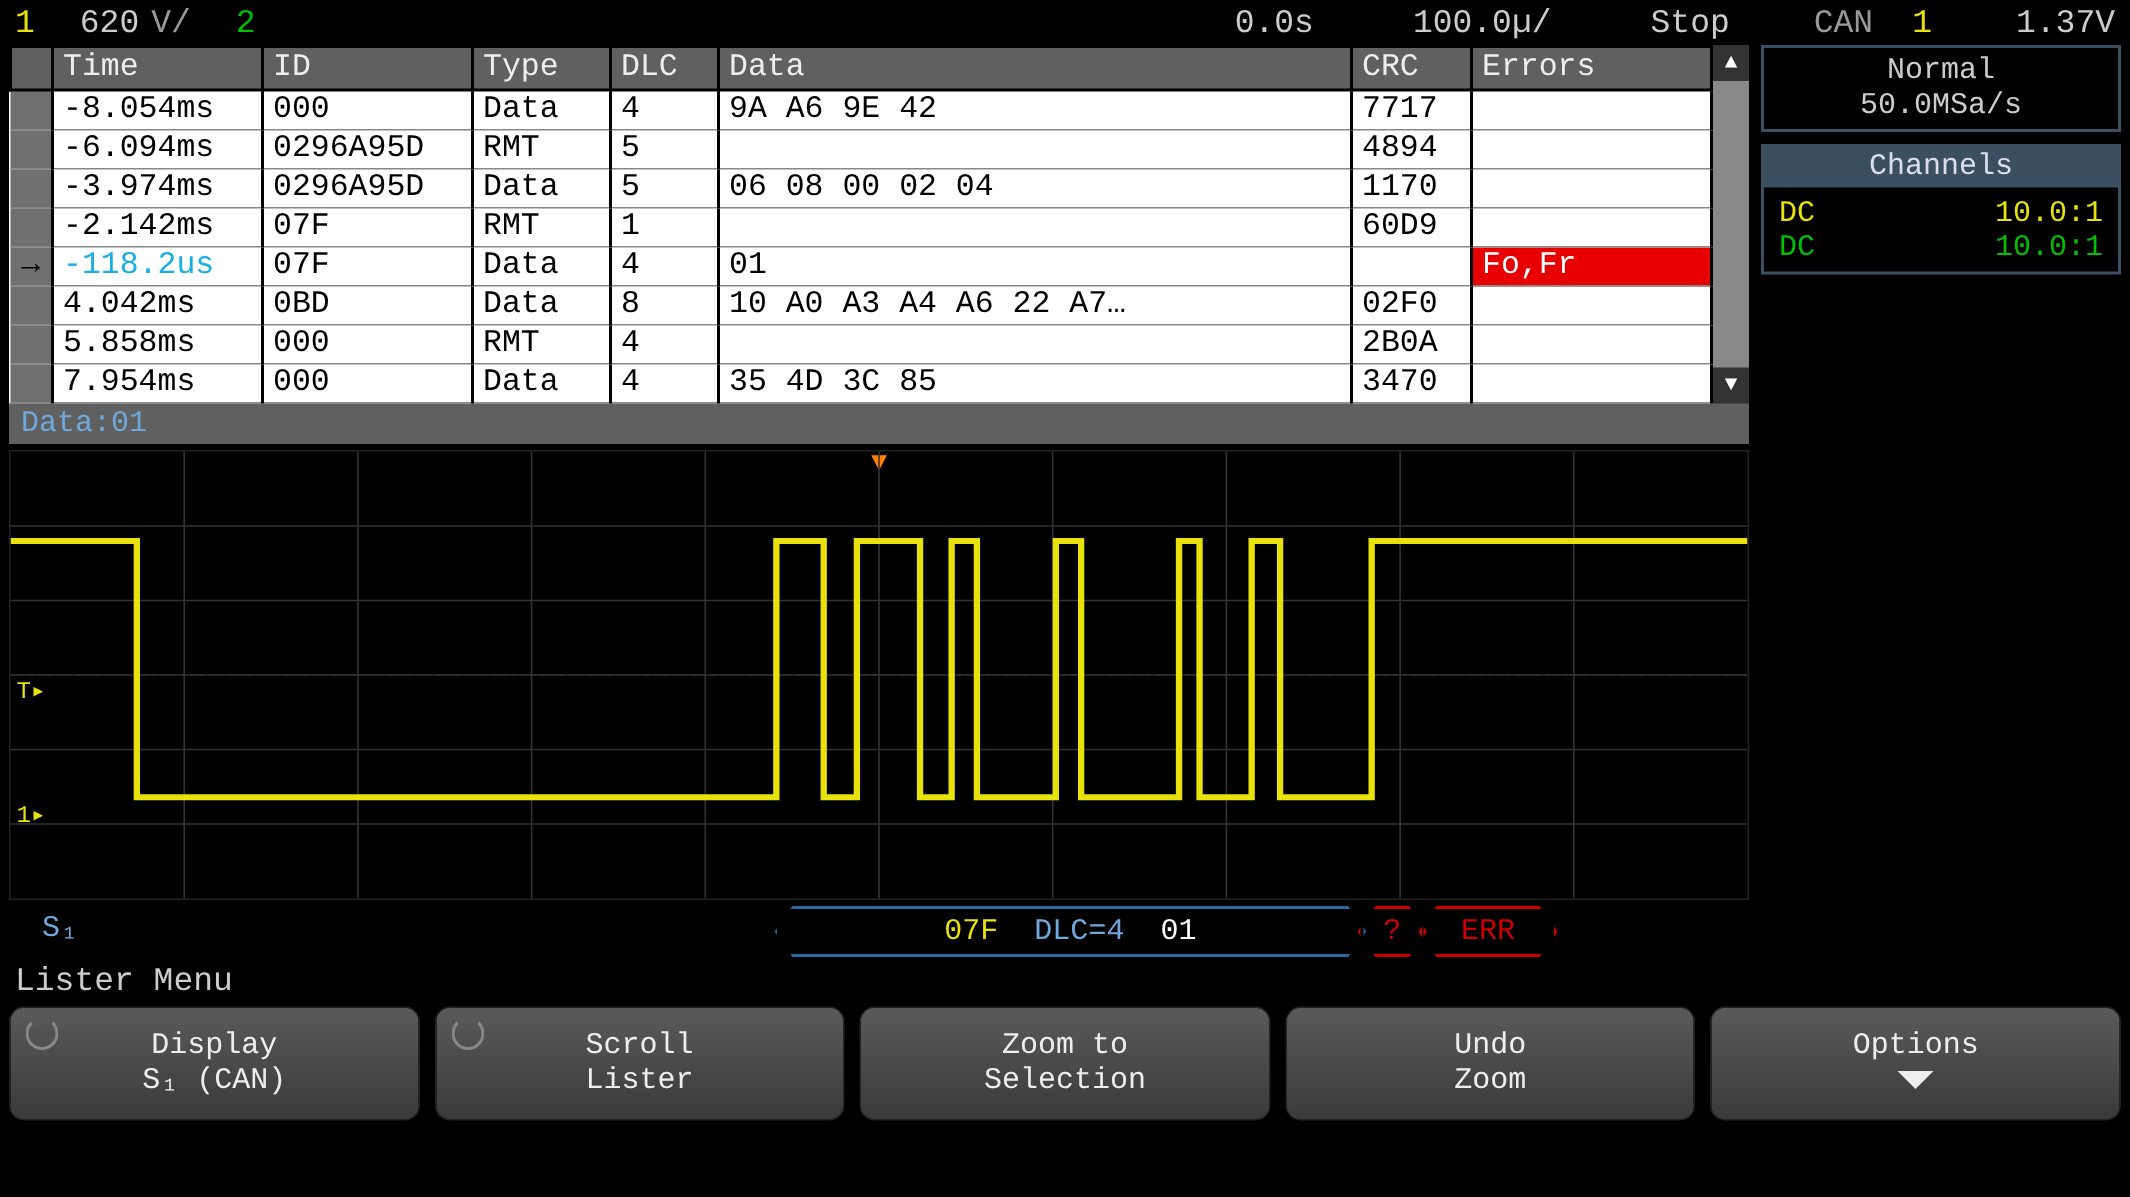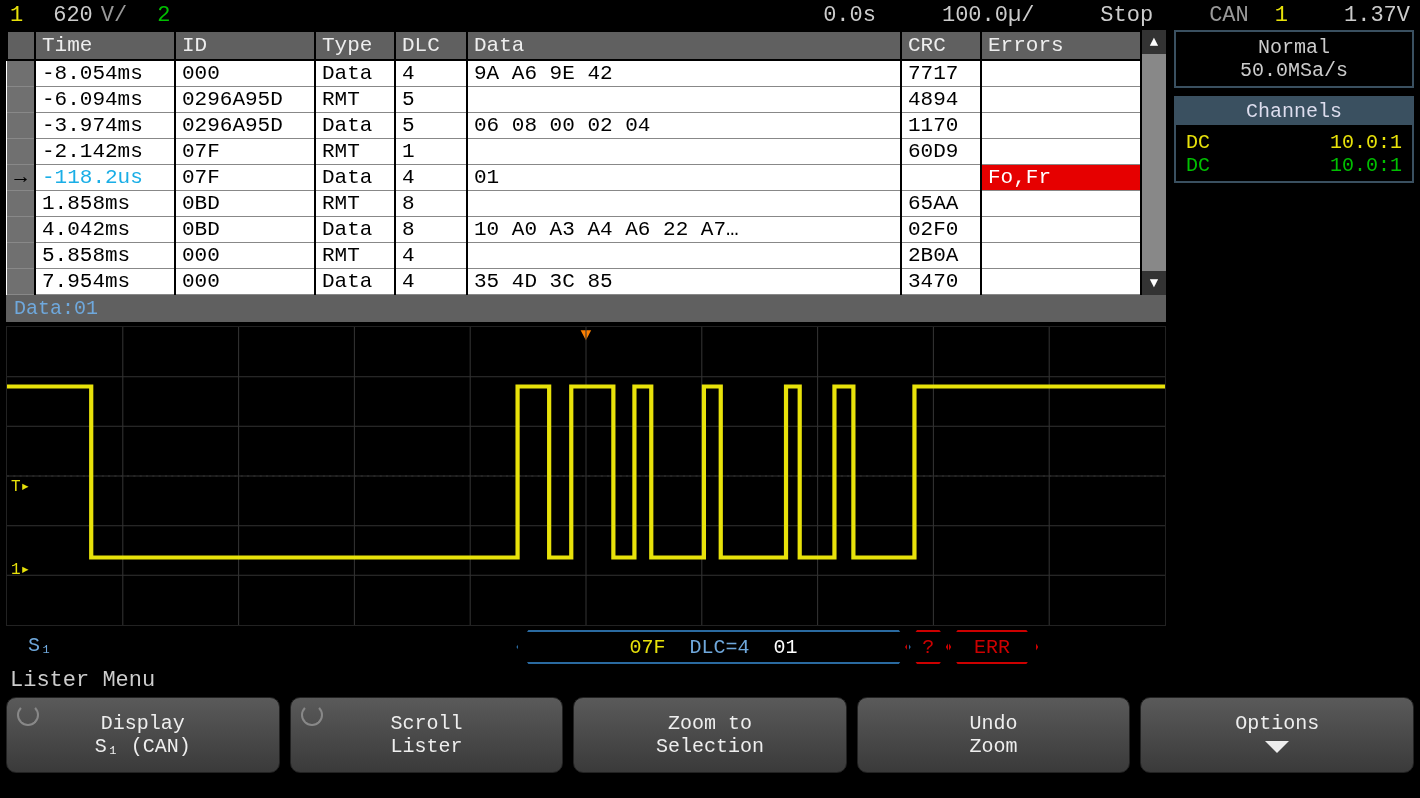--- a/index.html
+++ b/index.html
@@ -153,21 +153,21 @@
   <div class="left-col">
 
     <div class="lister-wrap">
       <div class="lister-left">
         <table class="lister">
           <thead>
               <tr>
             <th class="ptr"></th>
             <th style="width:140px">Time</th>
             <th style="width:140px">ID</th>
-            <th style="width:80px">Type</th>
+            <th style="width:92px">Type</th>
             <th style="width:72px">DLC</th>
             <th>Data</th>
             <th style="width:80px">CRC</th>
             <th style="width:160px">Errors</th>
           </tr>
             </thead>
           <tbody id="lister-body">
               <tr class="data-row">
                 <td class="ptr"></td>
                 <td>-8.054ms</td>
@@ -210,30 +210,20 @@
               </tr>
               <tr class="data-row">
                 <td class="ptr">→</td>
                 <td class="sel-time">-118.2us</td>
                 <td>07F</td>
                 <td>Data</td>
                 <td>4</td>
                 <td>01</td>
                 <td></td>
                 <td class="err-cell">Fo,Fr</td>
-              </tr>
-              <tr class="data-row">
-                <td class="ptr"></td>
-                <td>1.858ms</td>
-                <td>0BD</td>
-                <td>RMT</td>
-                <td>8</td>
-                <td></td>
-                <td>65AA</td>
-                <td></td>
               </tr>
               <tr class="data-row">
                 <td class="ptr"></td>
                 <td>4.042ms</td>
                 <td>0BD</td>
                 <td>Data</td>
                 <td>8</td>
                 <td>10 A0 A3 A4 A6 22 A7…</td>
                 <td>02F0</td>
                 <td></td>

